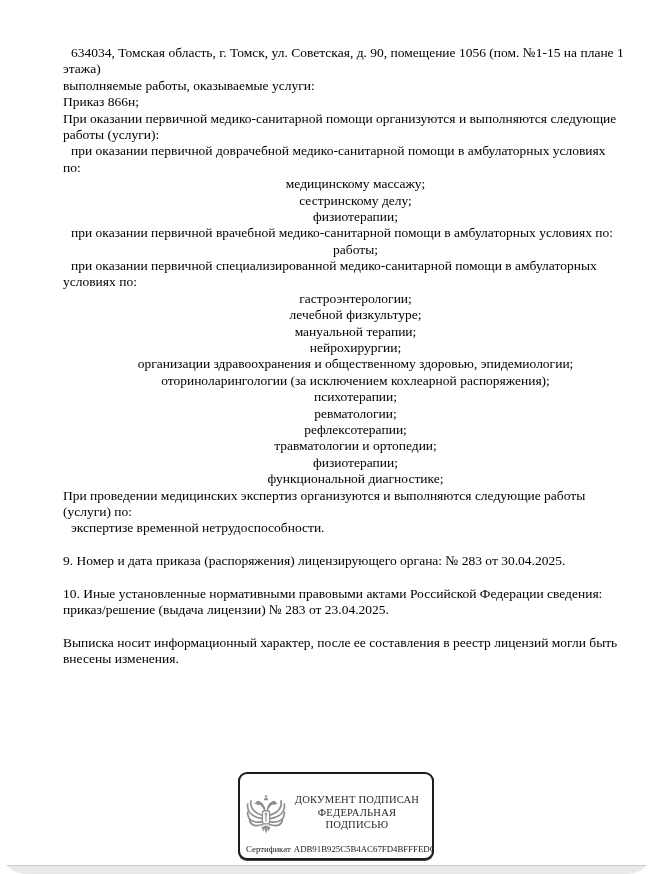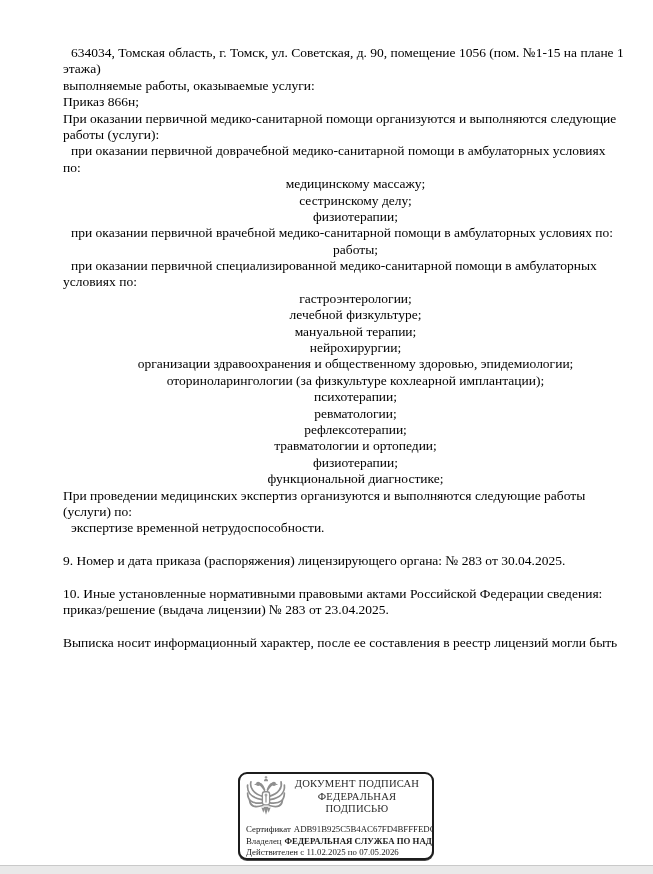--- a/index.html
+++ b/index.html
@@ -8,20 +8,21 @@
     background: #ffffff;
   }
   .page {
     position: relative;
     width: 653px;
     height: 874px;
     background: #ffffff;
     overflow: hidden;
     font-family: "Liberation Serif", "DejaVu Serif", serif;
     color: #000000;
+    border-radius: 26px;
   }
   .doc-body {
     position: absolute;
     left: 63px;
     top: 45px;
     width: 568px;
     font-size: 13.5px;
     line-height: 16.4px;
   }
   .doc-line {
@@ -41,22 +42,21 @@
     height: 88px;
     border: 2px solid #1c1c1c;
     border-radius: 9px;
     background: #ffffff;
     box-shadow: 0 1px 0 #4a4a4a;
     overflow: hidden;
     box-sizing: border-box;
   }
   .stamp-top {
     display: flex;
-    align-items: center;
-    padding: 0 5px 0 5px;
+    padding: 20px 5px 0 5px;
     height: 46px;
   }
   .emblem {
     width: 42px;
     height: 44px;
     flex: none;
   }
   .stamp-title {
     flex: 1;
     text-align: center;
@@ -105,37 +105,38 @@
       <div class="doc-line ind-2">физиотерапии;</div>
       <div class="doc-line ind-1">при оказании первичной врачебной медико-санитарной помощи в амбулаторных условиях по:</div>
       <div class="doc-line ind-2">работы;</div>
       <div class="doc-line ind-1">при оказании первичной специализированной медико-санитарной помощи в амбулаторных</div>
       <div class="doc-line ind-0">условиях по:</div>
       <div class="doc-line ind-2">гастроэнтерологии;</div>
       <div class="doc-line ind-2">лечебной физкультуре;</div>
       <div class="doc-line ind-2">мануальной терапии;</div>
       <div class="doc-line ind-2">нейрохирургии;</div>
       <div class="doc-line ind-2">организации здравоохранения и общественному здоровью, эпидемиологии;</div>
-      <div class="doc-line ind-2">оториноларингологии (за физкультуре кохлеарной имплантации);</div>
+      <div class="doc-line ind-2">оториноларингологии (за исключением кохлеарной распоряжения);</div>
       <div class="doc-line ind-2">психотерапии;</div>
       <div class="doc-line ind-2">ревматологии;</div>
       <div class="doc-line ind-2">рефлексотерапии;</div>
       <div class="doc-line ind-2">травматологии и ортопедии;</div>
       <div class="doc-line ind-2">физиотерапии;</div>
       <div class="doc-line ind-2">функциональной диагностике;</div>
       <div class="doc-line ind-0">При проведении медицинских экспертиз организуются и выполняются следующие работы</div>
       <div class="doc-line ind-0">(услуги) по:</div>
       <div class="doc-line ind-1">экспертизе временной нетрудоспособности.</div>
       <div class="doc-line ind-0"></div>
       <div class="doc-line ind-0">9. Номер и дата приказа (распоряжения) лицензирующего органа: № 283 от 30.04.2025.</div>
       <div class="doc-line ind-0"></div>
       <div class="doc-line ind-0">10. Иные установленные нормативными правовыми актами Российской Федерации сведения:</div>
       <div class="doc-line ind-0">приказ/решение (выдача лицензии) № 283 от 23.04.2025.</div>
       <div class="doc-line ind-0"></div>
       <div class="doc-line ind-0">Выписка носит информационный характер, после ее составления в реестр лицензий могли быть</div>
+      <div class="doc-line ind-0">внесены изменения.</div>
     </div>
 
   <div class="stamp">
     <div class="stamp-top">
       <svg class="emblem" viewBox="0 0 64 66">
 
         <g fill="none" stroke="#8f8f8f" stroke-width="2.6" stroke-linecap="round">
           <path d="M27 32 C12 28 7 18 9 10"></path>
           <path d="M26 37 C8 34 3 24 4 15"></path>
           <path d="M26 42 C9 44 4 37 4 27"></path>

